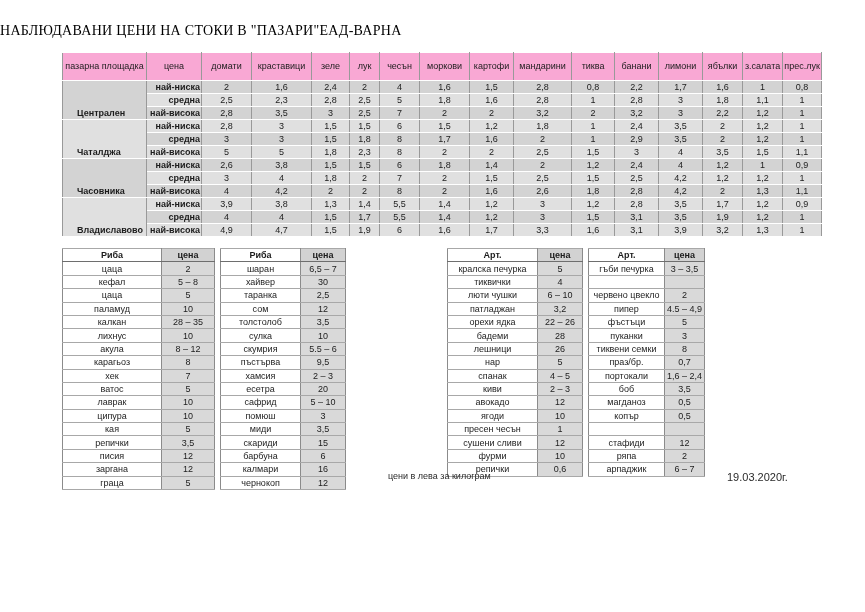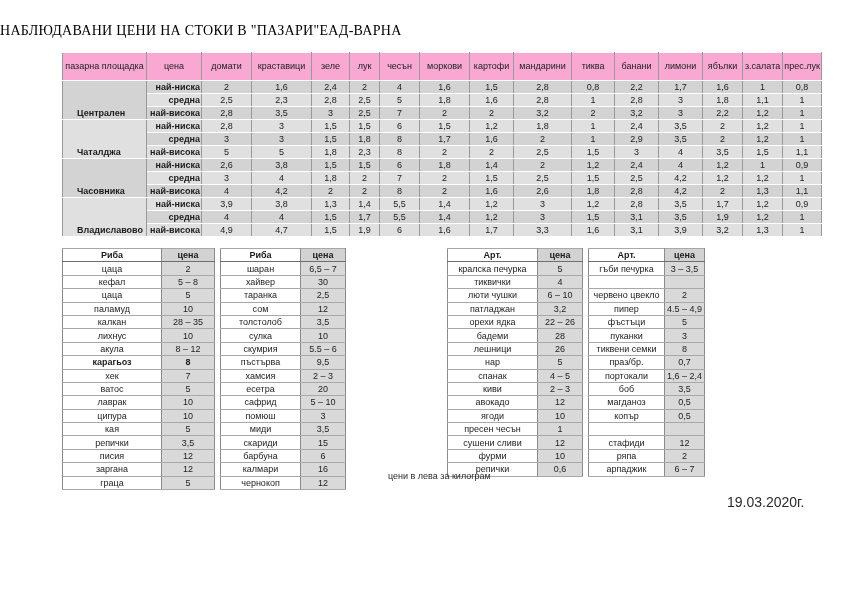--- a/index.html
+++ b/index.html
@@ -36,24 +36,24 @@
   .artwrap{left:437px;top:248px;padding-left:10px;}
   .sub{border:1px solid #6e6e6e;}
   .sub td{
     border:1px solid #a8a8a8;border-left:1px solid #8b8b8b;border-right:1px solid #8b8b8b;
     font-size:9px;text-align:center;height:12.4px;padding:0 2px;color:#1c1c1c;
     overflow:hidden;white-space:nowrap;background:#ffffff;
   }
   .sub td.price{background:#d9d9d9;}
   .sub tr.hdr td{font-weight:bold;border-bottom:1px solid #6e6e6e;}
   .sub tr.hdr td.price{background:#d2d2d2;}
-  .sub tr.boldrow td{font-weight:bold;text-align:center;}
+  .sub tr.boldrow td{font-weight:normal;text-align:center;}
 
   .footnote{position:absolute;left:388px;top:471px;font-size:9px;color:#2a2a2a;}
-  .footdate{position:absolute;left:727px;top:494px;font-size:14px;color:#2a2a2a;}
+  .footdate{position:absolute;left:727px;top:471px;font-size:11px;color:#2a2a2a;}
 </style>
 </head>
 <body>
 
 <div class="title">НАБЛЮДАВАНИ ЦЕНИ НА СТОКИ В "ПАЗАРИ"ЕАД-ВАРНА</div>
 
 <table class="main">
   <colgroup>
     <col style="width:84px">
       <col style="width:54px">

